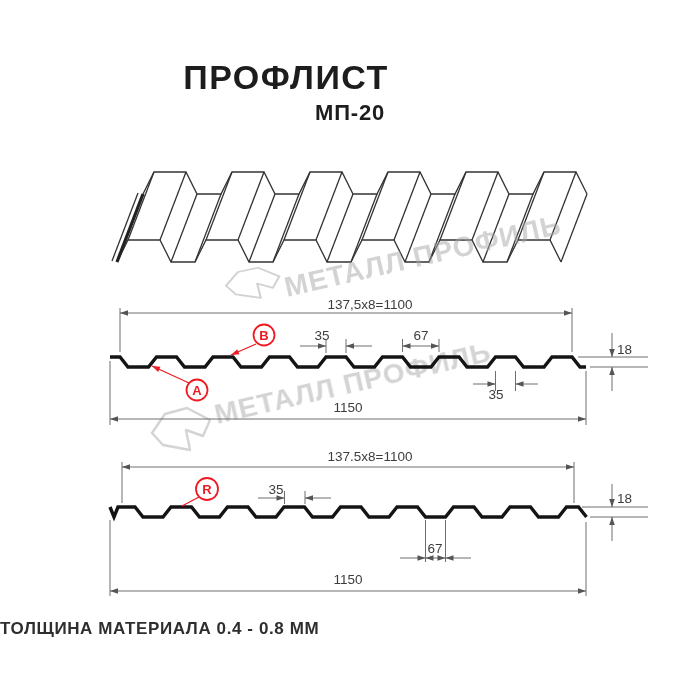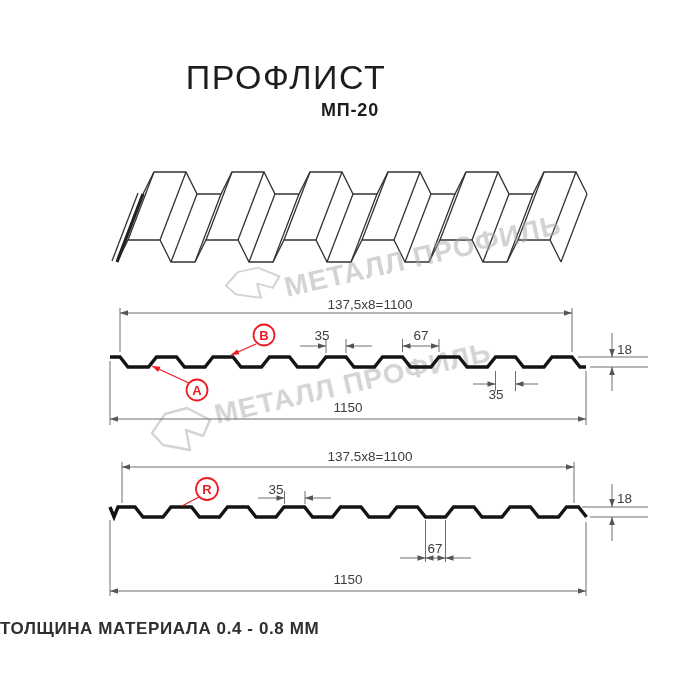--- a/index.html
+++ b/index.html
@@ -1,21 +1,21 @@
 <!DOCTYPE html>
 <html style="--accent: #ed1c24;"><head>
 <meta charset="utf-8">
 <style>
   html,body{margin:0;padding:0;background:#fff;}
   .page{position:relative;width:700px;height:700px;background:#ffffff;overflow:hidden;
         font-family:"Liberation Sans",sans-serif;}
   .title{position:absolute;top:58px;left:0;width:572px;text-align:center;
-         font-size:34px;font-weight:400;letter-spacing:1.5px;color:#1d1d1d;}
+         font-size:34px;font-weight:700;letter-spacing:1.5px;color:#1d1d1d;}
   .subtitle{position:absolute;top:100px;left:0;width:700px;text-align:center;
-         font-size:18px;font-weight:700;letter-spacing:0.8px;color:#1d1d1d;}
+         font-size:22px;font-weight:700;letter-spacing:0.8px;color:#1d1d1d;}
   .footer{position:absolute;top:619px;left:0;width:700px;text-align:left;
          font-size:17px;font-weight:600;letter-spacing:0.6px;color:#2e2e2e;}
   svg{position:absolute;left:0;top:0;}
   .pf{fill:none;stroke:#141414;stroke-width:3.4;stroke-linejoin:miter;}
   .thin{stroke:#6e6e6e;stroke-width:1;fill:none;}
   .l3d{stroke:#333;stroke-width:1.3;fill:none;}
   .e3d{stroke:#222;stroke-width:3.2;fill:none;}
   .dimtxt{font-size:13.5px;fill:#3d3d3d;}
   .redtxt{font-size:13px;font-weight:bold;fill:var(--accent,#ed1c24);}
   .redcirc{fill:none;stroke:var(--accent,#ed1c24);stroke-width:1.8;}

